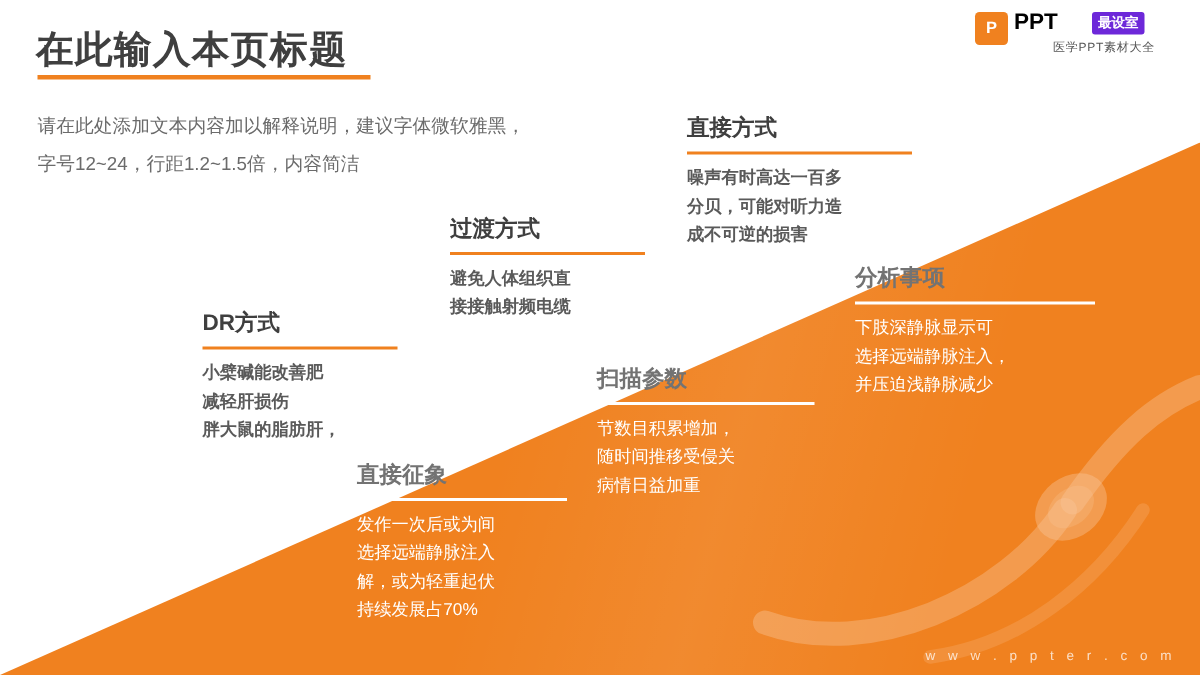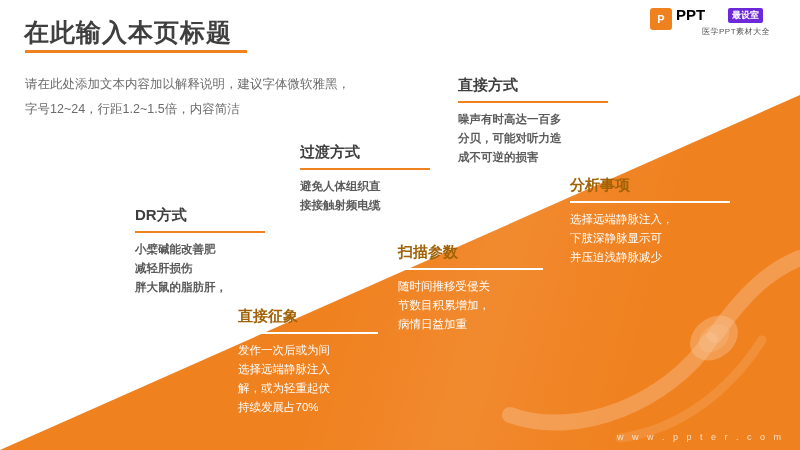--- a/index.html
+++ b/index.html
@@ -140,21 +140,21 @@
   }
   .block .bk-body {
     font-size: 11.5px;
     line-height: 19px;
   }
   
   .blk-dark .bk-title { color: #3f3f3f; }
   .blk-dark .bk-rule { background: #f0811f; }
   .blk-dark .bk-body { color: #5a5a5a; font-weight: bold; }
   
-  .blk-light .bk-title { color: #a16207; }
+  .blk-light .bk-title { color: #737373; }
   .blk-light .bk-rule { background: #ffffff; }
   .blk-light .bk-body { color: #ffffff; }
 
   .watermark {
     position: absolute;
     right: 16px;
     bottom: 8px;
     font-size: 9px;
     color: rgba(255,255,255,0.75);
     letter-spacing: 3px;
@@ -231,31 +231,31 @@
       <div>选择远端静脉注入</div>
       <div>解，或为轻重起伏</div>
       <div>持续发展占70%</div>
     </div>
   </div>
 
   <div class="block blk-light" style="left:398px; top:243px; width:145px;">
     <div class="bk-title">扫描参数</div>
     <div class="bk-rule"></div>
     <div class="bk-body">
+      <div>节数目积累增加，</div>
       <div>随时间推移受侵关</div>
-      <div>节数目积累增加，</div>
       <div>病情日益加重</div>
     </div>
   </div>
 
   <div class="block blk-light" style="left:570px; top:176px; width:160px;">
     <div class="bk-title">分析事项</div>
     <div class="bk-rule"></div>
     <div class="bk-body">
+      <div>下肢深静脉显示可</div>
       <div>选择远端静脉注入，</div>
-      <div>下肢深静脉显示可</div>
       <div>并压迫浅静脉减少</div>
     </div>
   </div>
 
   <div class="watermark">w w w . p p t e r . c o m</div>
 
 </div>
 
 </body></html>

